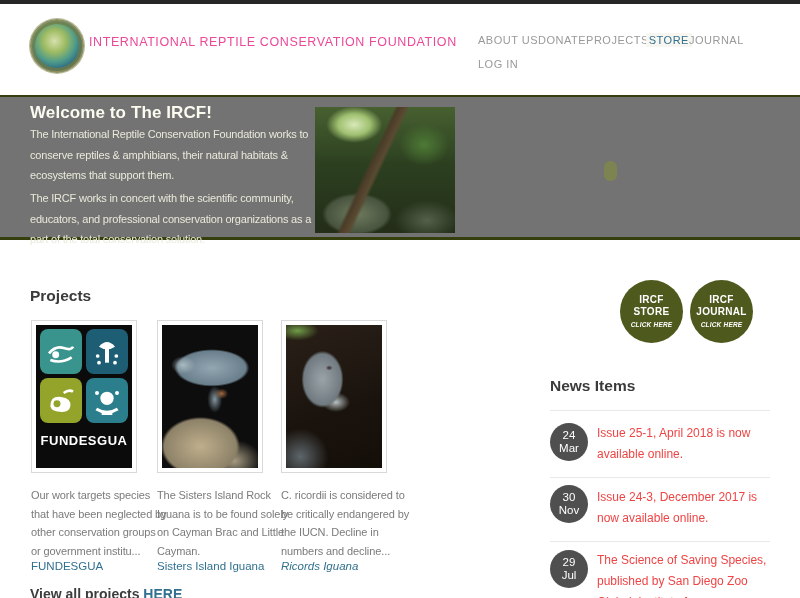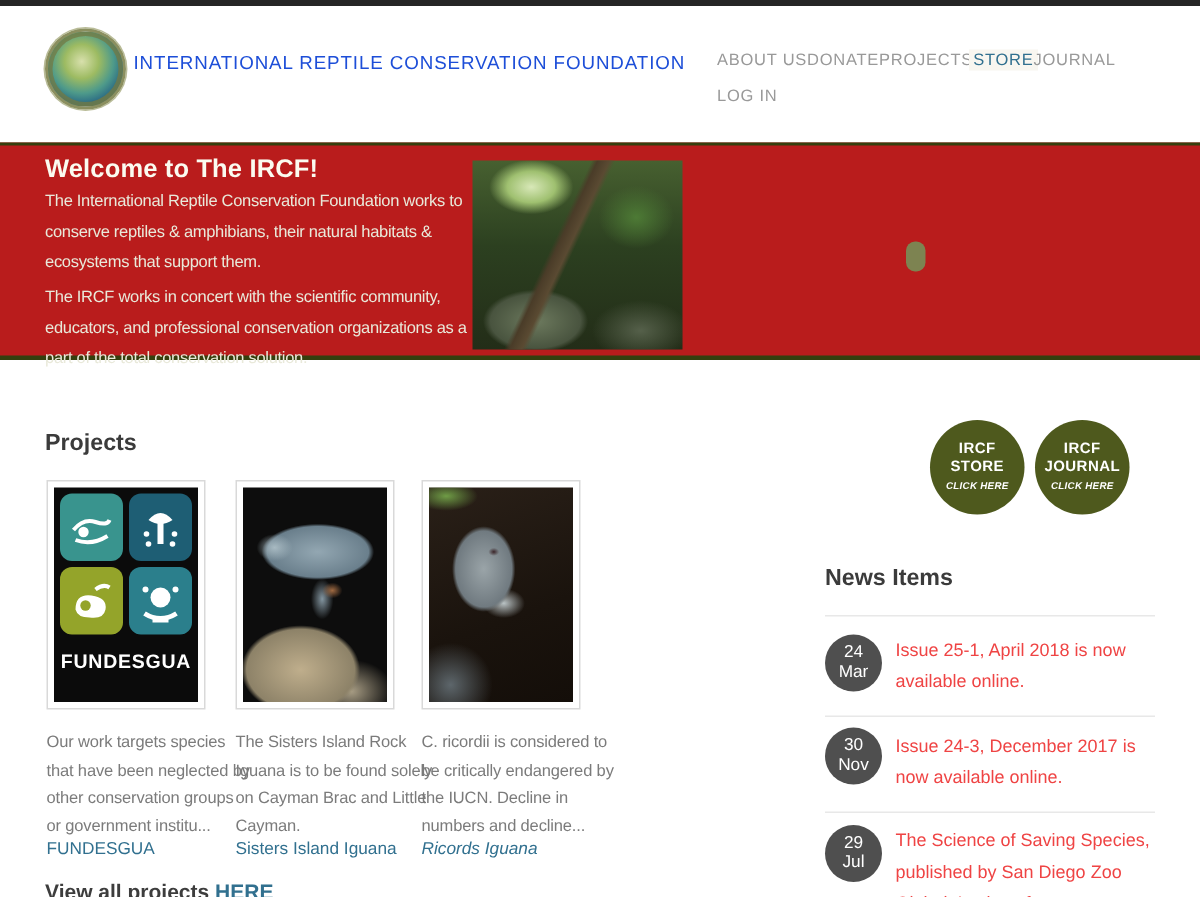--- a/index.html
+++ b/index.html
@@ -8,28 +8,28 @@
   #stage { position:absolute; inset:0; width:800px; height:598px; background:#fff; overflow:hidden; }
 
   
   .topbar { position:absolute; left:0; top:0; width:800px; height:4px; background:#262626; }
 
   
   .header { position:absolute; left:0; top:4px; width:800px; height:91px; background:#fff; }
   .logo { position:absolute; left:30px; top:15px; width:54px; height:54px; border-radius:50%;
           background:radial-gradient(circle at 45% 40%, #d8e0ac 0%, #9dbb62 28%, #4e9a8a 52%, #2e6f85 68%, #6a7140 84%, #545a2c 100%);
           border:2px solid #8b8f5f; box-shadow:inset 0 0 0 3px rgba(116,121,66,.75), 0 0 0 1px #b9bc98; cursor:pointer; }
-  .brand { position:absolute; left:89px; top:31px; font-size:12.5px; letter-spacing:0.6px; color:#1d4ed8; white-space:nowrap; }
+  .brand { position:absolute; left:89px; top:31px; font-size:12.5px; letter-spacing:0.6px; color:#ec4899; white-space:nowrap; }
   .nav-row1 { position:absolute; left:478px; top:30px; display:flex; }
   .nav-row2 { position:absolute; left:478px; top:54px; display:flex; }
   .nav-item { font-size:11px; letter-spacing:0.5px; color:#999; cursor:pointer; white-space:nowrap; }
   .nav-item.active { color:#31708f; background:#f8f6f0; padding:1px 3px; margin:-1px -3px; }
 
   
-  .hero { position:absolute; left:0; top:95px; width:800px; height:145px; background:#b91c1c;
+  .hero { position:absolute; left:0; top:95px; width:800px; height:145px; background:#737373;
           border-top:2px solid #353f0e; border-bottom:3px solid #353f0e; }
   .hero-title { position:absolute; left:30px; top:6px; font-size:17px; font-weight:bold; color:#fbfbf0; letter-spacing:0.1px; }
   .hero-p { position:absolute; left:30px; width:288px; font-size:11px; letter-spacing:-0.2px;
             line-height:20.5px; color:#e9e9da; }
   .hero-p1 { top:27px; }
   .hero-p2 { top:91px; }
   .hero-img { position:absolute; left:315px; top:10px; width:140px; height:126px;
         background:
           radial-gradient(ellipse 40px 26px at 28% 14%, #d8e8b8 0%, #9fc070 40%, rgba(0,0,0,0) 70%),
           radial-gradient(ellipse 36px 30px at 78% 30%, #4d7a35 0%, rgba(0,0,0,0) 70%),

